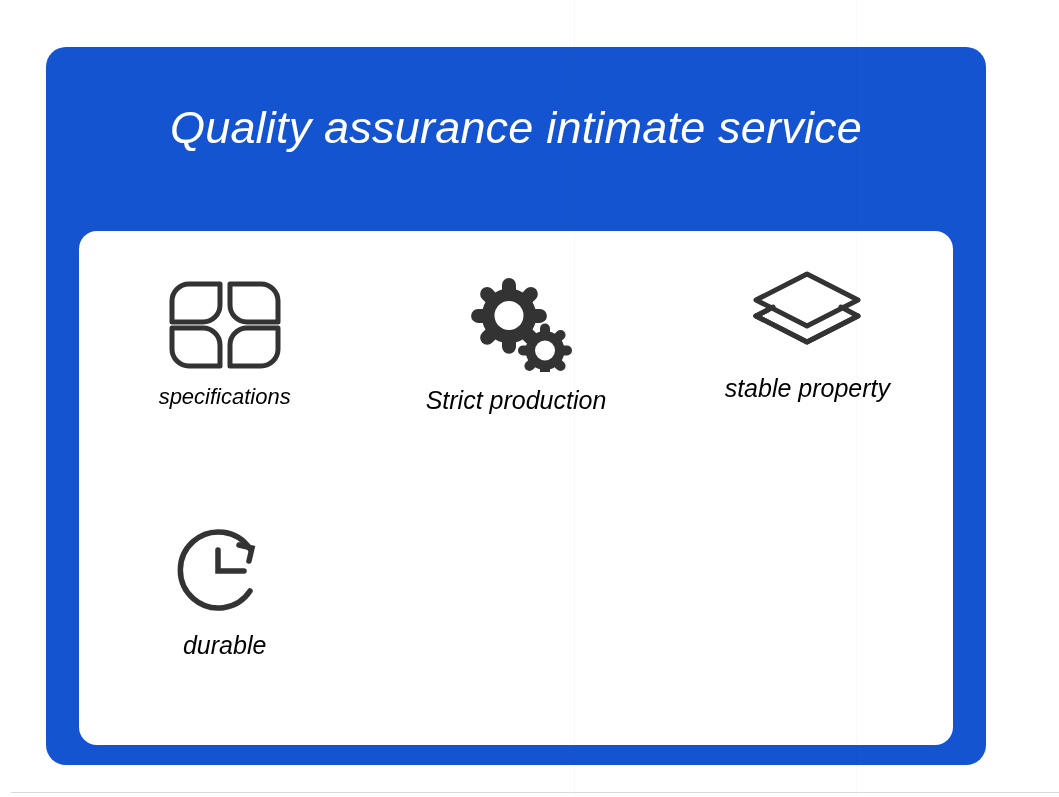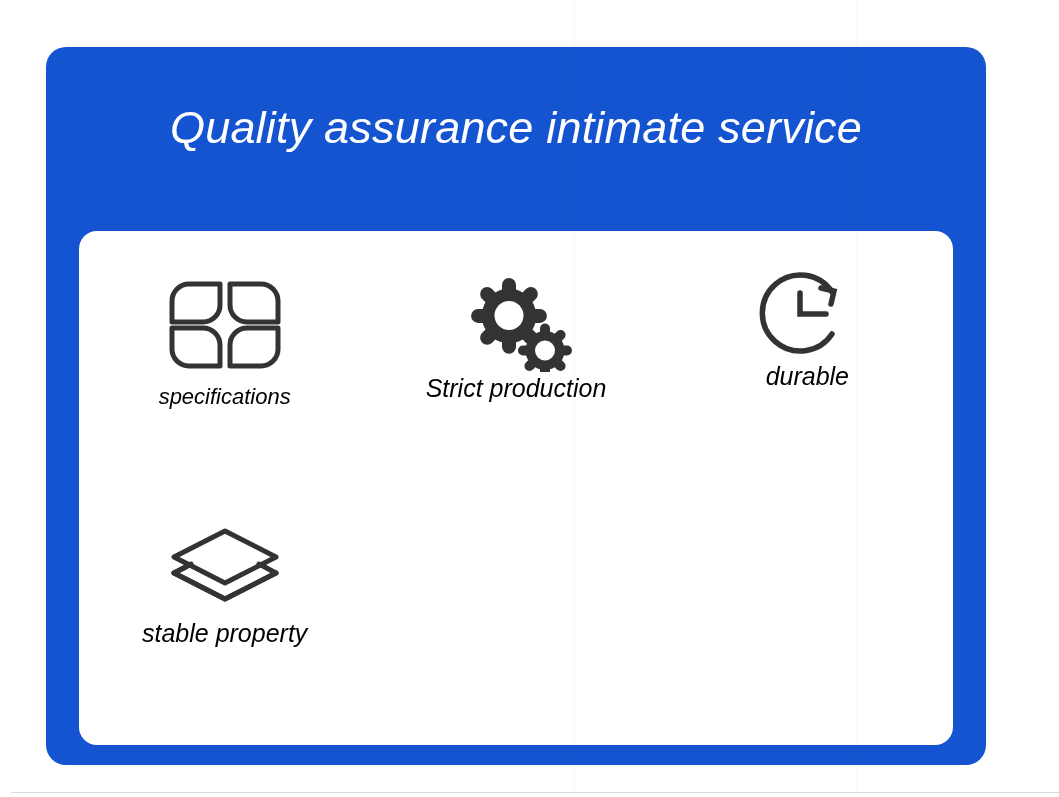--- a/index.html
+++ b/index.html
@@ -90,21 +90,21 @@
   .feature-icon {
     width: 120px;
     height: 96px;
     display: flex;
     align-items: center;
     justify-content: center;
   }
   .feature-icon svg { display: block; }
 
   .feature-label {
-    margin-top: 0;
+    margin-top: 12px;
     color: #000000;
     font-size: 25px;
     line-height: 30px;
     text-align: center;
     white-space: nowrap;
     font-family: "Liberation Sans", "DejaVu Sans", sans-serif;
   }
 
   
   .feature-label.oversized {
@@ -167,44 +167,44 @@
               </g>
             </svg>
           </div>
           <div class="feature-label">Strict production</div>
         </div>
 
 
         <div class="feature-cell row2">
           <div class="feature-icon">
             <svg width="118" height="94" viewBox="0 0 118 94" fill="none">
-              <g stroke="#333333" stroke-width="5.5" stroke-linecap="round" fill="none">
-                <path d="M84 26 A38 38 0 1 0 84 68"></path>
-                <path d="M73 22 L86 25 L83 38"></path>
-                <path d="M52 27 V48 H78"></path>
-              </g>
-            </svg>
-          </div>
-          <div class="feature-label">durable</div>
-        </div>
-
-        <div class="feature-cell row2">
-          <div class="feature-icon">
-            <svg width="118" height="94" viewBox="0 0 118 94" fill="none">
               <g stroke="#333333" stroke-width="5" stroke-linejoin="round" stroke-linecap="round" fill="none">
                 <path d="M59 8 L110 34 L59 60 L8 34 Z"></path>
                 <path d="M8 50 L25 41 M93 41 L110 50 L59 76 L8 50"></path>
                 <path d="M8 50 L59 76 L110 50"></path>
                 <path d="M20 44 L8 50"></path>
               </g>
             </svg>
           </div>
           <div class="feature-label">stable property</div>
         </div>
 
+        <div class="feature-cell row2">
+          <div class="feature-icon">
+            <svg width="118" height="94" viewBox="0 0 118 94" fill="none">
+              <g stroke="#333333" stroke-width="5.5" stroke-linecap="round" fill="none">
+                <path d="M84 26 A38 38 0 1 0 84 68"></path>
+                <path d="M73 22 L86 25 L83 38"></path>
+                <path d="M52 27 V48 H78"></path>
+              </g>
+            </svg>
+          </div>
+          <div class="feature-label">durable</div>
+        </div>
+
 
       </div>
     </div>
   </div>
 
   <div class="seam s1"></div>
   <div class="seam s2"></div>
   <div class="bottom-rule"></div>
 
 </div>

